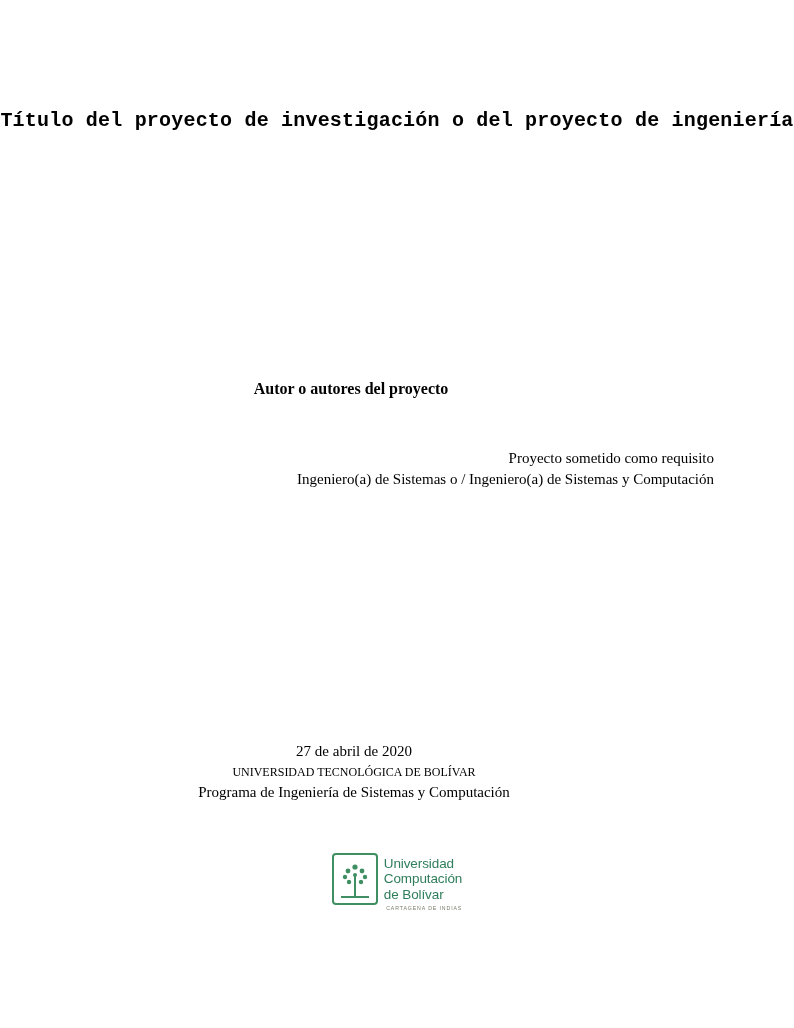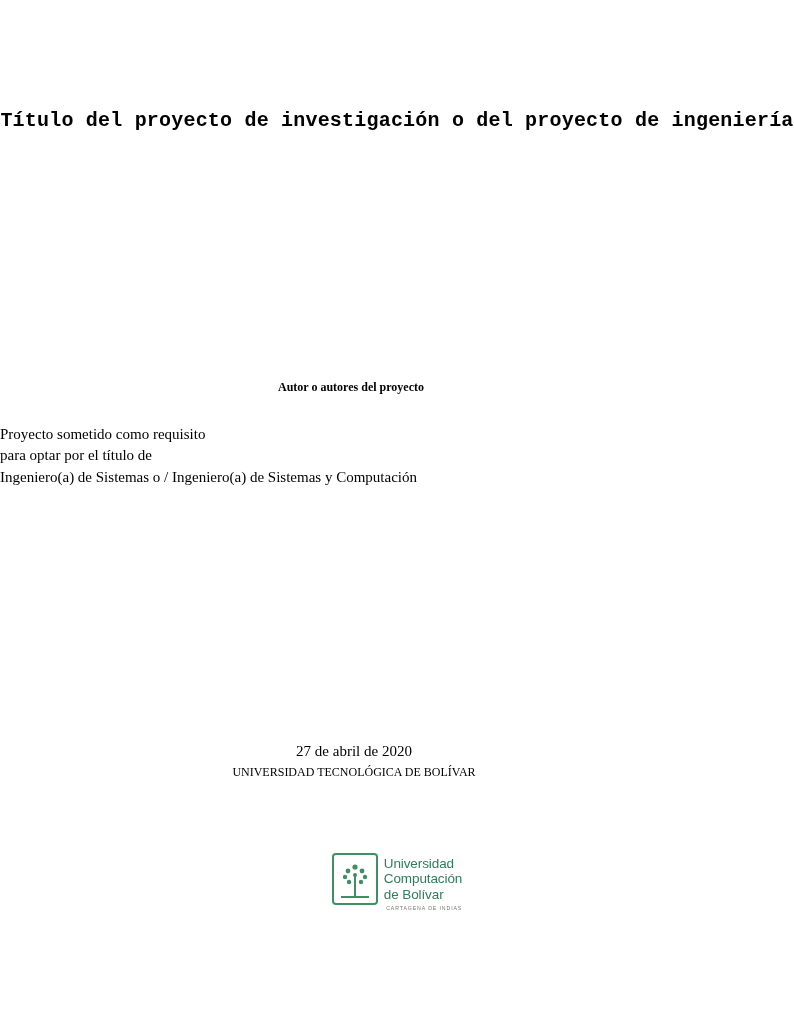--- a/index.html
+++ b/index.html
@@ -32,29 +32,29 @@
     letter-spacing: 0.2px;
     line-height: 1.3;
     font-family: Liberation Mono, monospace;
   }
   .authors {
     position: absolute;
     top: 380px;
     left: 0;
     width: 702px;
     text-align: center;
-    font-size: 12px;
+    font-size: 16px;
     font-weight: bold;
   }
   .submission {
     position: absolute;
-    top: 424px;
+    top: 448px;
     left: 0;
     width: 714px;
-    text-align: left;
+    text-align: right;
     font-size: 15px;
     line-height: 1.42;
   }
   .submission .line3 {
     font-weight: normal;
     font-size: 15px;
   }
   .footer {
     position: absolute;
     top: 740px;
@@ -112,27 +112,27 @@
 <body>
 
 <div class="page">
 
   <div class="title">Título del proyecto de investigación o del proyecto de ingeniería</div>
 
   <div class="authors">Autor o autores del proyecto</div>
 
   <div class="submission">
     <div class="line1">Proyecto sometido como requisito</div>
-    <div class="line2">para optar por el título de</div>
     <div class="line3">Ingeniero(a) de Sistemas o / Ingeniero(a) de Sistemas y Computación</div>
   </div>
 
   <div class="footer">
     <div class="date">27 de abril de 2020</div>
     <div class="university">UNIVERSIDAD TECNOLÓGICA DE BOLÍVAR</div>
+    <div class="program">Programa de Ingeniería de Sistemas y Computación</div>
   </div>
 
   <div class="logo-wrap">
     <div class="logo">
       <div class="logo-mark">
         <svg width="46" height="52" viewBox="0 0 46 52" xmlns="http://www.w3.org/2000/svg">
           <rect x="1" y="1" width="44" height="50" rx="3" fill="none" stroke="#3f8f63" stroke-width="2"></rect>
           <path d="M23 8 C15 8 9 14 9 22 C9 30 15 36 23 36 C31 36 37 30 37 22 C37 14 31 8 23 8 Z" fill="#ffffff"></path>
           <g fill="#3f8f63">
             <circle cx="23" cy="14" r="2.6"></circle>

